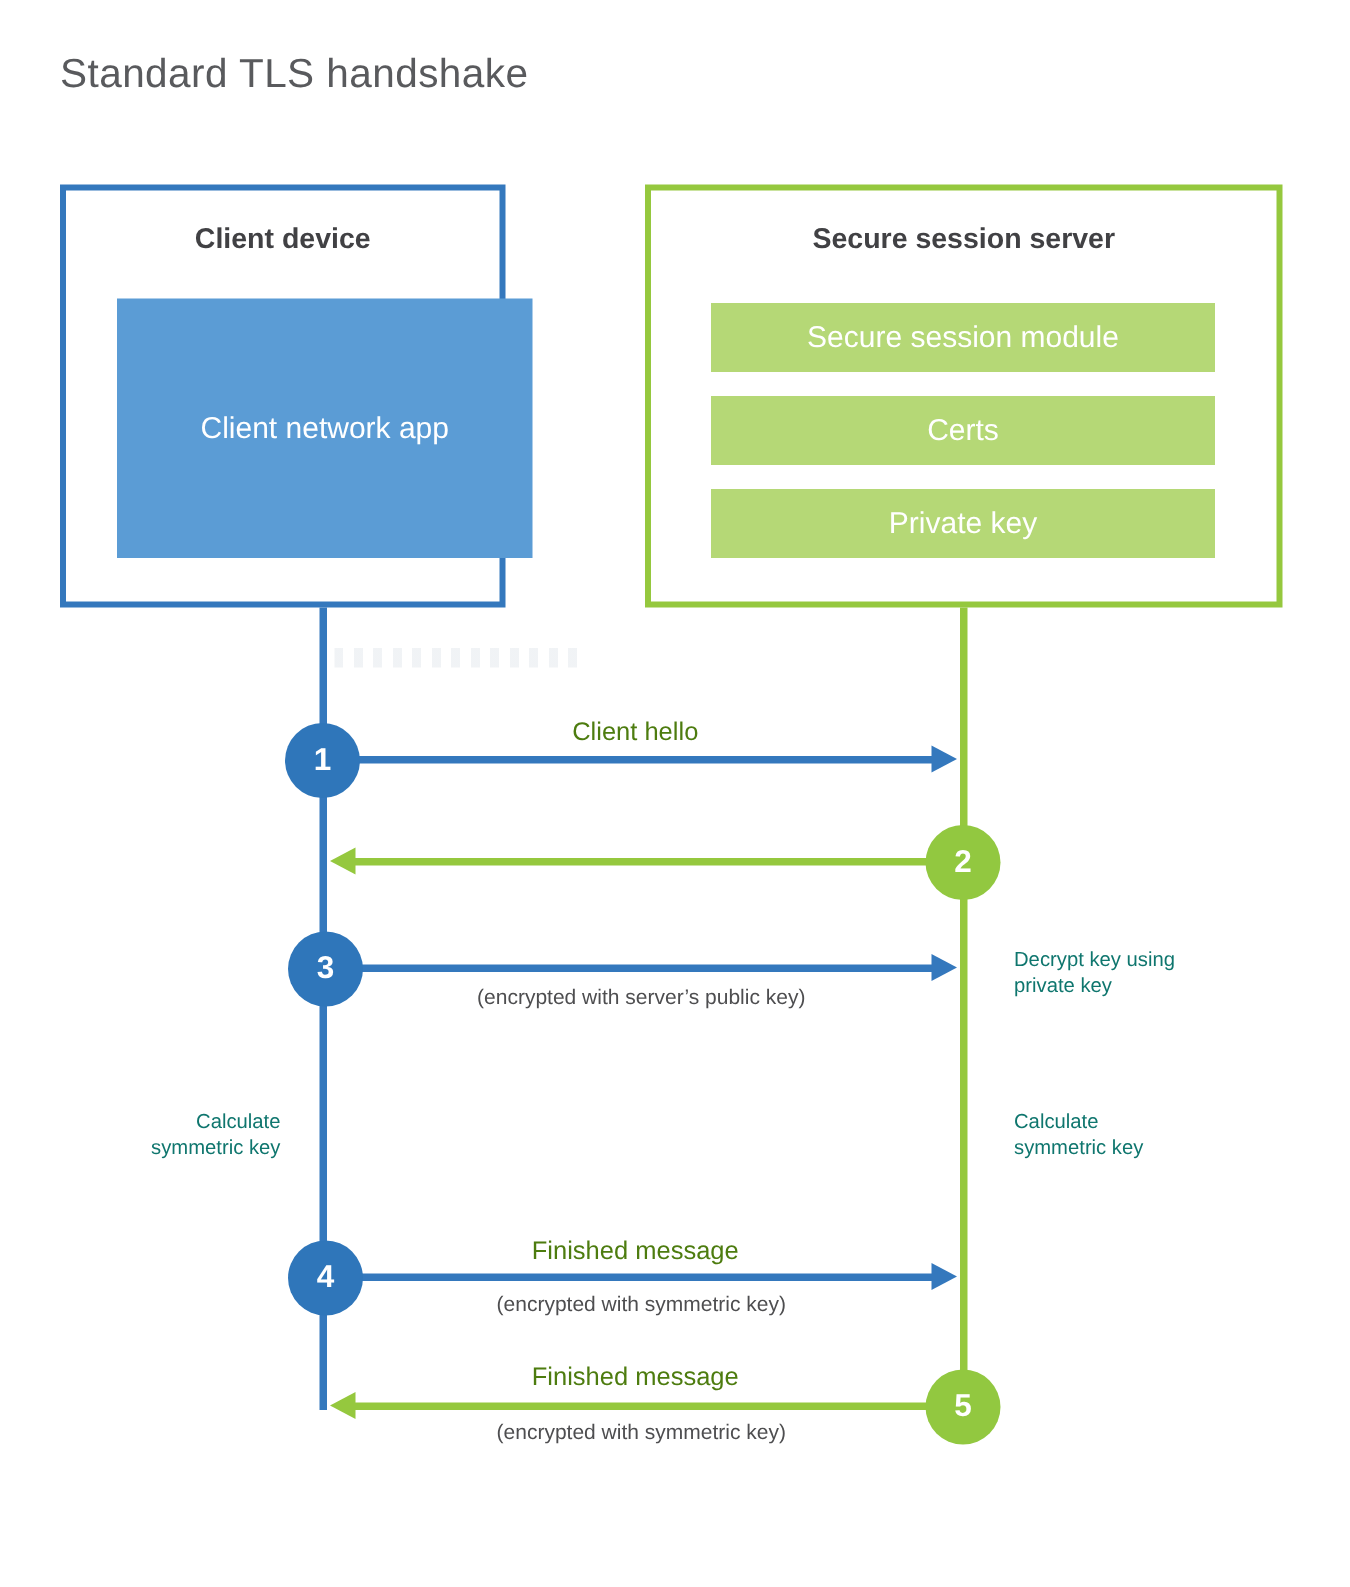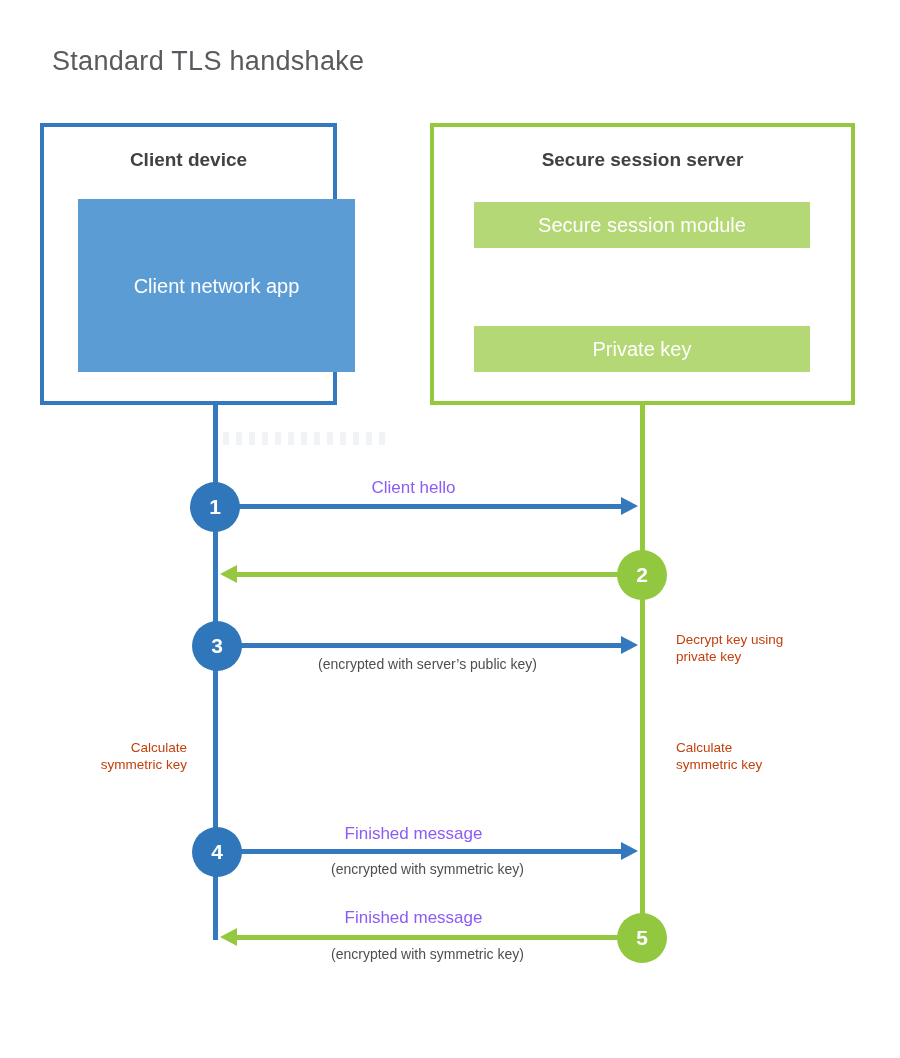--- a/index.html
+++ b/index.html
@@ -1,21 +1,21 @@
 <!DOCTYPE html>
 <html><head>
 <meta charset="utf-8">
 <style>
   html,body{margin:0;padding:0;background:#ffffff;}
   .canvas{
     position:relative;width:900px;height:1058px;background:#ffffff;
     font-family:"Liberation Sans",sans-serif;overflow:hidden;
   }
   .page-title{
-    position:absolute;left:36px;top:30px;margin:16px;
+    position:absolute;left:36px;top:30px;margin:4px;
     font-size:27px;font-weight:300;color:#595a5d;letter-spacing:0.3px;
   }
   
   .box{position:absolute;top:123px;height:282px;box-sizing:border-box;background:#fff;}
   .box.client{left:40px;width:297px;border:4px solid #3478bd;}
   .box.server{left:430px;width:425px;border:4px solid #95c83e;}
   .box-title{
     position:absolute;left:0;right:0;top:22px;text-align:center;
     font-size:19px;font-weight:700;color:#414144;
   }
@@ -56,32 +56,32 @@
     position:absolute;width:50px;height:50px;border-radius:50%;
     display:flex;align-items:center;justify-content:center;
     color:#ffffff;font-size:21px;font-weight:700;
   }
   .circle.blue{background:#2f76ba;}
   .circle.green{background:#92c840;}
   .c1{left:190px;top:482px}.c2{left:617px;top:550px}
   .c3{left:192px;top:621px}.c4{left:192px;top:827px}.c5{left:617px;top:913px}
   
   .msg-label{
-    position:absolute;left:201px;width:425px;text-align:center;
-    font-size:17px;color:#8b5cf6;
+    position:absolute;left:211px;width:425px;text-align:center;
+    font-size:17px;color:#4d7c0f;
   }
   .msg-sub{
     position:absolute;left:215px;width:425px;text-align:center;
     font-size:14px;color:#4e4e50;
   }
   .l1{top:478px}.l2{top:548px}.l3{top:618px}.l4{top:824px}.l5{top:908px}
   .s3{top:656px}.s4{top:861px}.s5{top:946px}
   
   .note{
-    position:absolute;font-size:13.5px;color:#c2410c;line-height:17px;
+    position:absolute;font-size:13.5px;color:#0f766e;line-height:17px;
     white-space:pre-line;
   }
   .note-decrypt{left:676px;top:631px;}
   .note-calc-right{left:676px;top:739px;}
   .note-calc-left{left:67px;width:120px;text-align:right;top:739px;}
 </style>
 </head>
 <body>
 
 <div class="canvas">
@@ -89,20 +89,21 @@
   <h1 class="page-title">Standard TLS handshake</h1>
 
   <div class="box client">
     <div class="box-title">Client device</div>
     <div class="client-app">Client network app</div>
   </div>
 
   <div class="box server">
     <div class="box-title">Secure session server</div>
     <div class="bar b1">Secure session module</div>
+    <div class="bar b2">Certs</div>
     <div class="bar b3">Private key</div>
   </div>
 
   <div class="vline blue"></div>
   <div class="vline green"></div>
   <div class="ghost-dashes"></div>
 
   <div class="msg-label l1">Client hello</div>
   <div class="hline blue a1">
       <span class="head right"></span>

